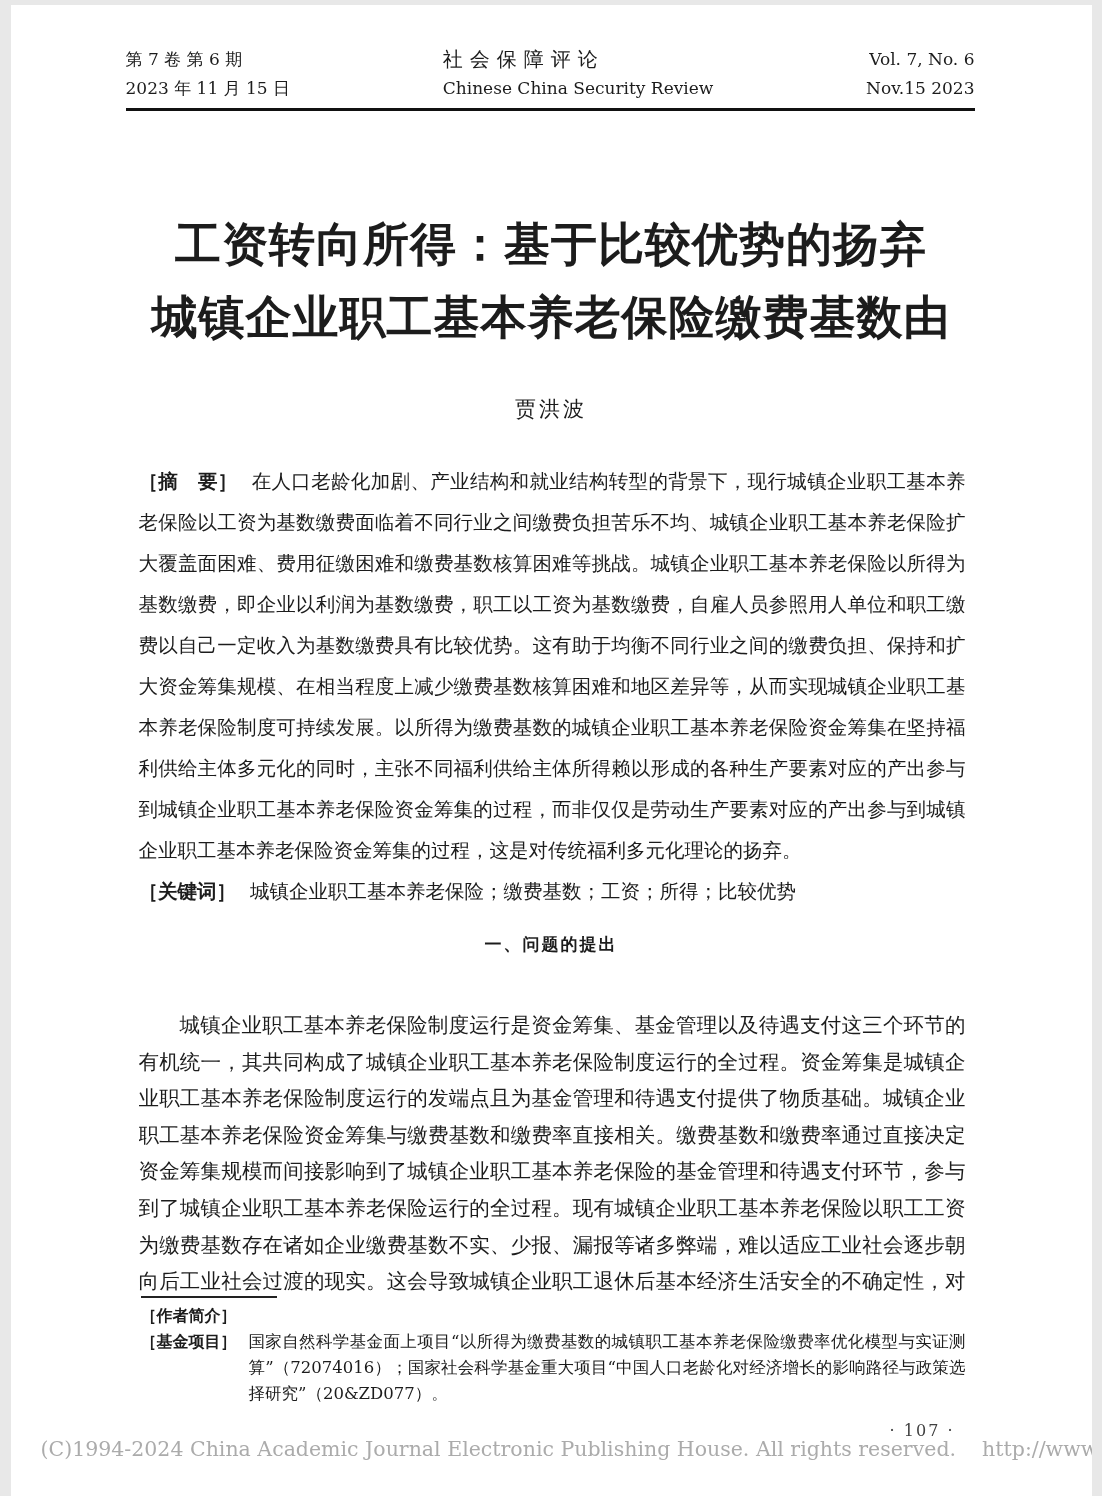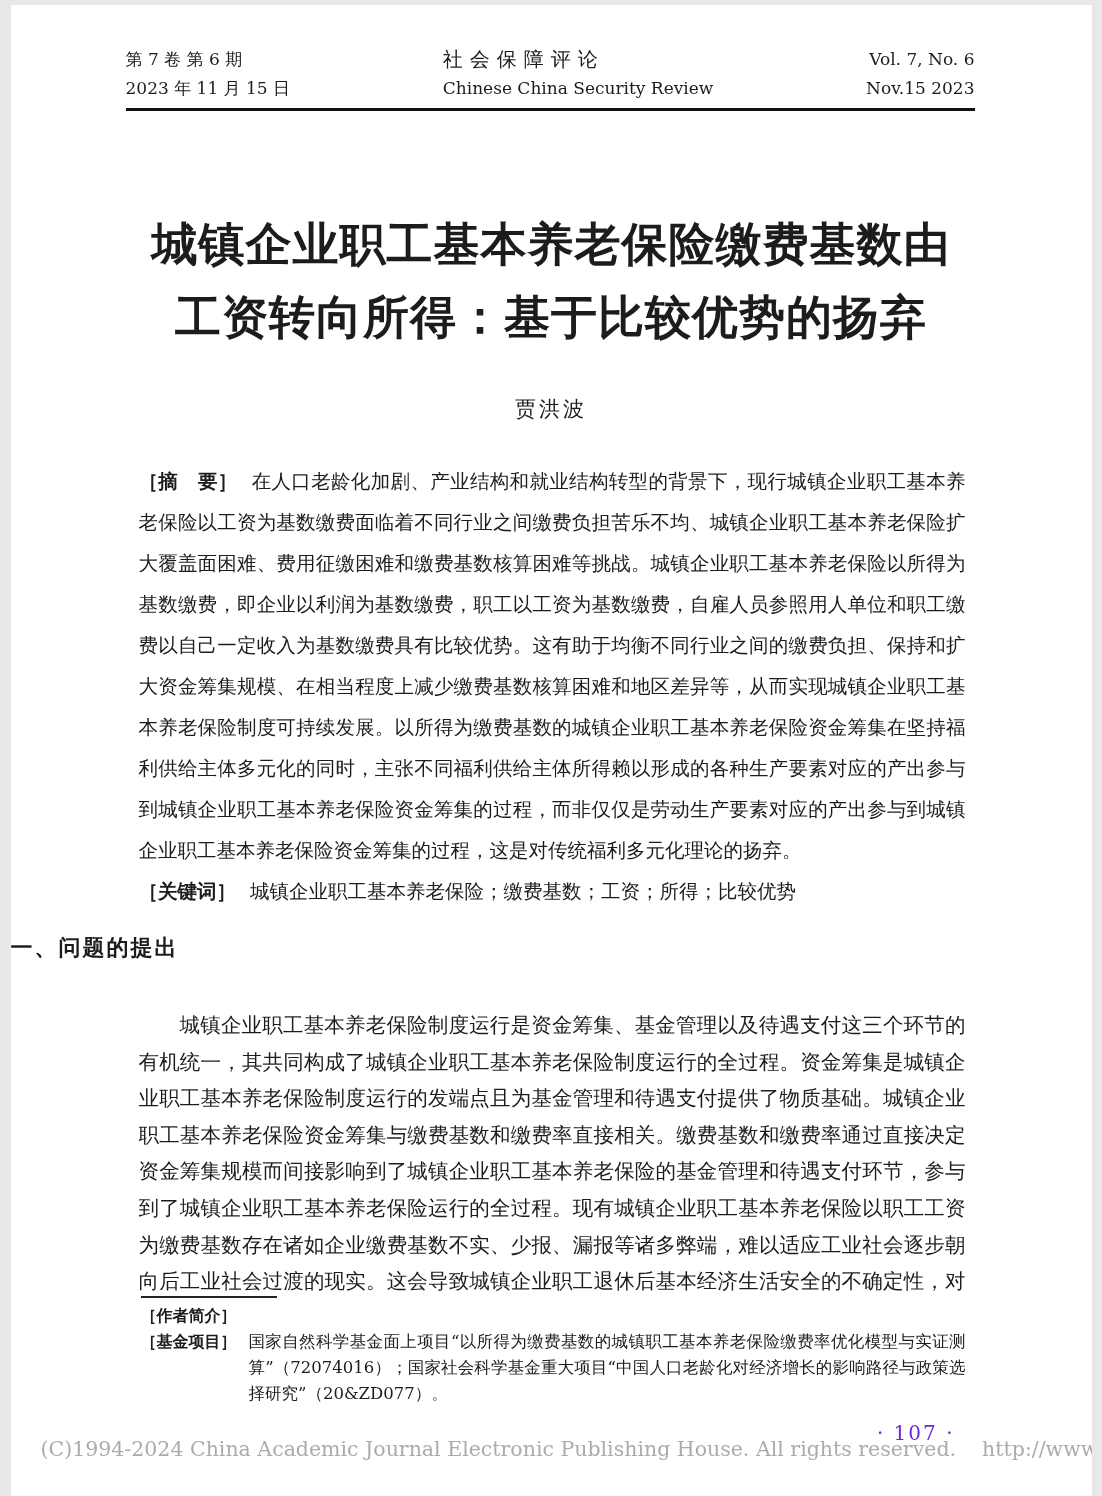--- a/index.html
+++ b/index.html
@@ -47,21 +47,21 @@
   }
   .gothic{
     font-family:"Liberation Sans","DejaVu Sans",sans-serif;
     font-weight:bold;
   }
   .inline-label{margin-right:14px;}
   .keywords-line{margin-top:0;}
   
   .section-heading{
     position:absolute;top:928px;left:0;right:0;
-    text-align:left;font-size:22px;letter-spacing:2px;
+    text-align:center;font-size:17px;letter-spacing:2px;
   }
   .body-para{
     position:absolute;top:1002px;left:128px;right:126px;
     height:293px;overflow:hidden;
     font-size:20.5px;line-height:36.6px;
     text-align:justify;text-indent:2em;
   }
   
   .footnote-rule{
     position:absolute;top:1291px;left:130px;width:136px;
@@ -73,21 +73,21 @@
   }
   .footnote-row{
     display:grid;grid-template-columns:104px 1fr;column-gap:4px;
     align-items:start;
   }
   .footnote-row .fn-label{font-size:16px;white-space:nowrap;}
   .footnote-row .fn-text{text-align:justify;}
   
   .page-number{
     position:absolute;top:1416px;right:137px;
-    font-size:20px;color:#6d28d9;letter-spacing:2px;
+    font-size:16px;color:#404040;letter-spacing:2px;
   }
   .copyright{
     position:absolute;top:1432px;left:30px;
     font-size:20.5px;color:#ababab;
     white-space:pre;
   }
 </style>
 </head>
 <body>
 
@@ -103,22 +103,22 @@
       <div class="journal-en">Chinese China Security Review</div>
     </div>
     <div class="col-right">
       <div>Vol. 7, No. 6</div>
       <div>Nov.15 2023</div>
     </div>
   </div>
   <div class="header-rule"></div>
 
   <h1 class="title" style="margin:0;">
+    <span style="display:block;">工资转向所得：基于比较优势的扬弃</span>
     <span style="display:block;">城镇企业职工基本养老保险缴费基数由</span>
-    <span style="display:block;">工资转向所得：基于比较优势的扬弃</span>
   </h1>
   <div class="author">贾洪波</div>
 
   <div class="abstract-block">
     <div>
       <span class="gothic inline-label">［摘　要］</span><span>在人口老龄化加剧、产业结构和就业结构转型的背景下，现行城镇企业职工基本养老保险以工资为基数缴费面临着不同行业之间缴费负担苦乐不均、城镇企业职工基本养老保险扩大覆盖面困难、费用征缴困难和缴费基数核算困难等挑战。城镇企业职工基本养老保险以所得为基数缴费，即企业以利润为基数缴费，职工以工资为基数缴费，自雇人员参照用人单位和职工缴费以自己一定收入为基数缴费具有比较优势。这有助于均衡不同行业之间的缴费负担、保持和扩大资金筹集规模、在相当程度上减少缴费基数核算困难和地区差异等，从而实现城镇企业职工基本养老保险制度可持续发展。以所得为缴费基数的城镇企业职工基本养老保险资金筹集在坚持福利供给主体多元化的同时，主张不同福利供给主体所得赖以形成的各种生产要素对应的产出参与到城镇企业职工基本养老保险资金筹集的过程，而非仅仅是劳动生产要素对应的产出参与到城镇企业职工基本养老保险资金筹集的过程，这是对传统福利多元化理论的扬弃。</span>
     </div>
     <div class="keywords-line">
       <span class="gothic inline-label">［关键词］</span><span>城镇企业职工基本养老保险；缴费基数；工资；所得；比较优势</span>
     </div>

